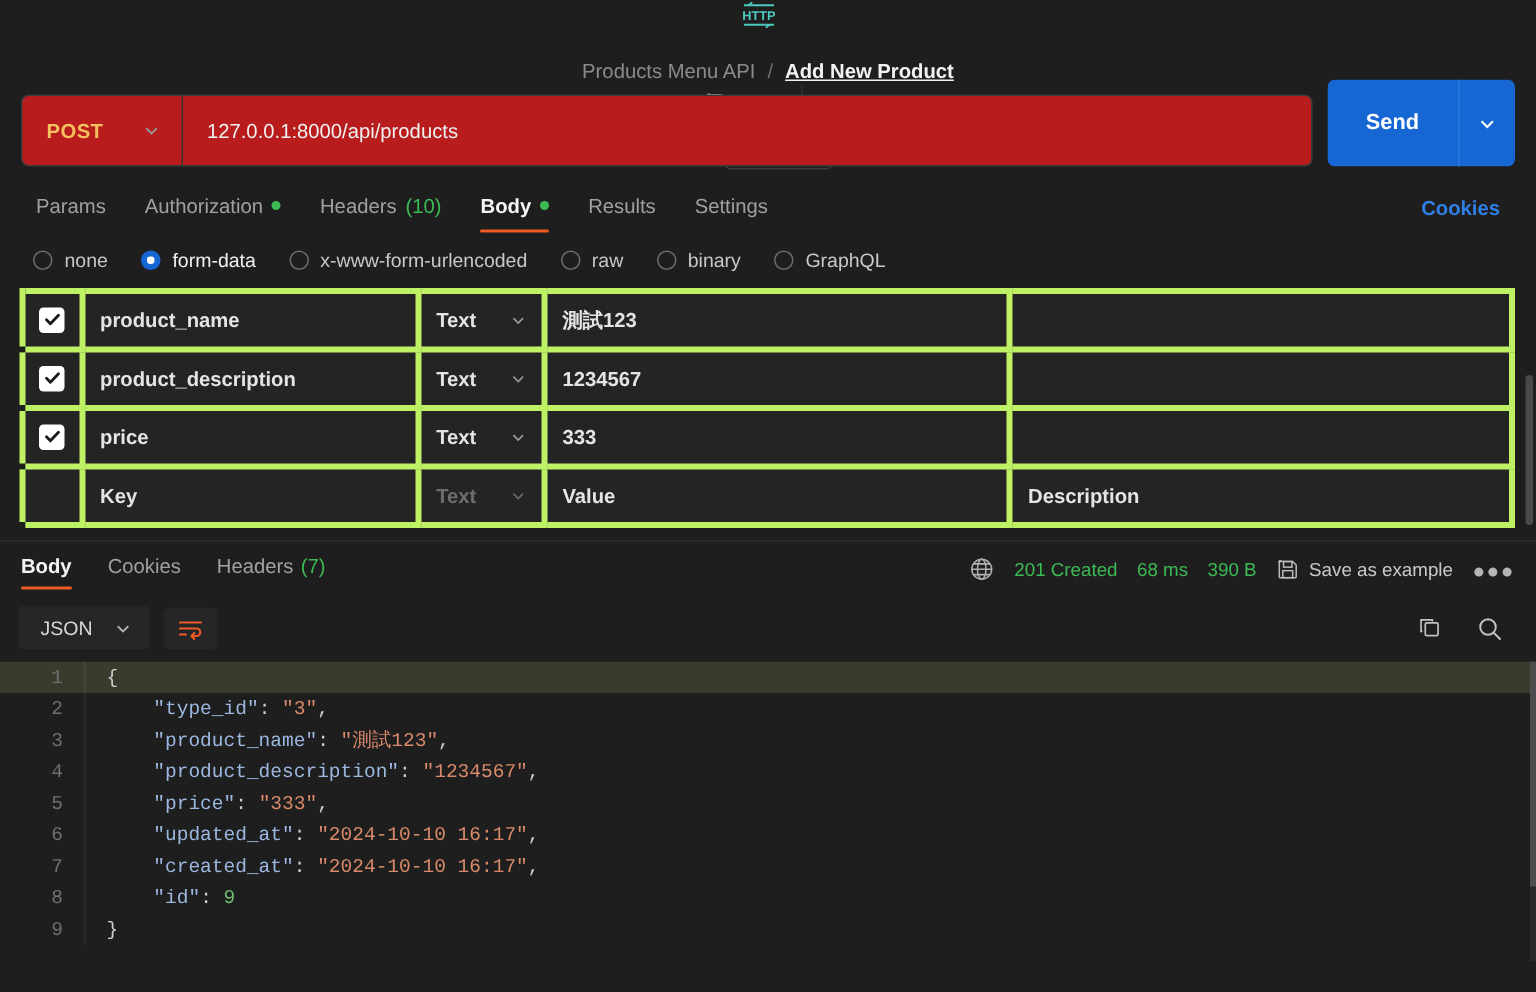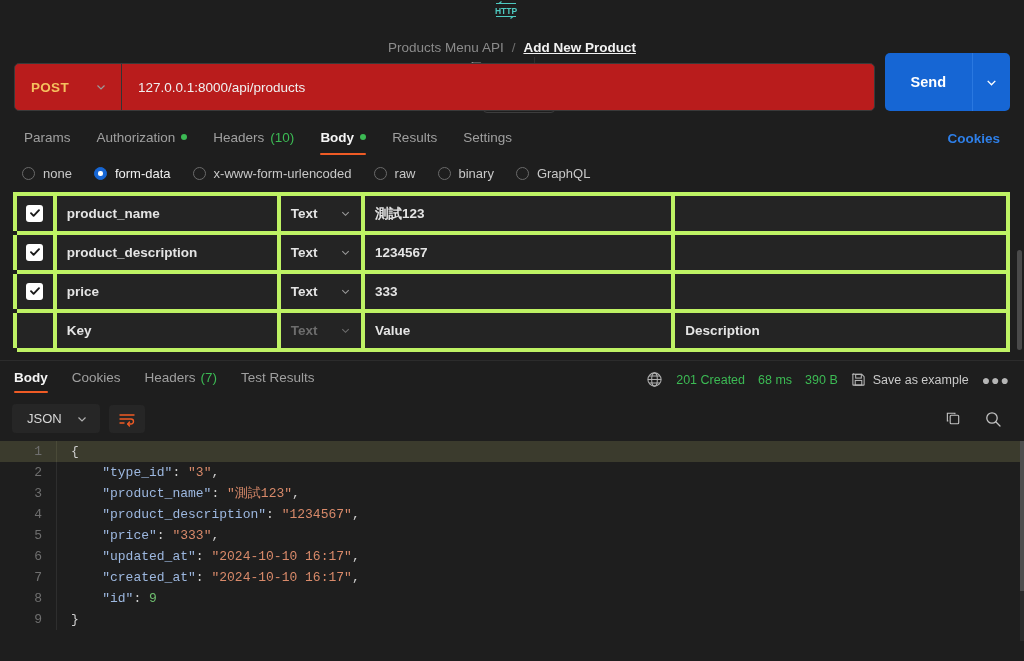--- a/index.html
+++ b/index.html
@@ -441,23 +441,20 @@
   <div class="stab active">
     <span>Body</span>
   </div>
   <div class="stab">
     <span>Cookies</span>
   </div>
   <div class="stab">
     <span>Headers</span>
     <span class="count" style="margin-left:5px">(7)</span>
   </div>
-  <div class="stab">
-    <span>Test Results</span>
-  </div>
   <div class="resp-meta">
     <span>
       <svg width="17" height="17" viewBox="0 0 18 18">
         <circle cx="9" cy="9" r="7" fill="none" stroke="#b0b0b0" stroke-width="1.1"></circle>
         <ellipse cx="9" cy="9" rx="3" ry="7" fill="none" stroke="#b0b0b0" stroke-width="1.1"></ellipse>
         <path d="M2 9h14M3.2 5.2h11.6M3.2 12.8h11.6" stroke="#b0b0b0" stroke-width="1.1" fill="none"></path>
       </svg>
     </span>
     <span class="meta-green">201 Created</span>
     <span class="meta-green">68 ms</span>

